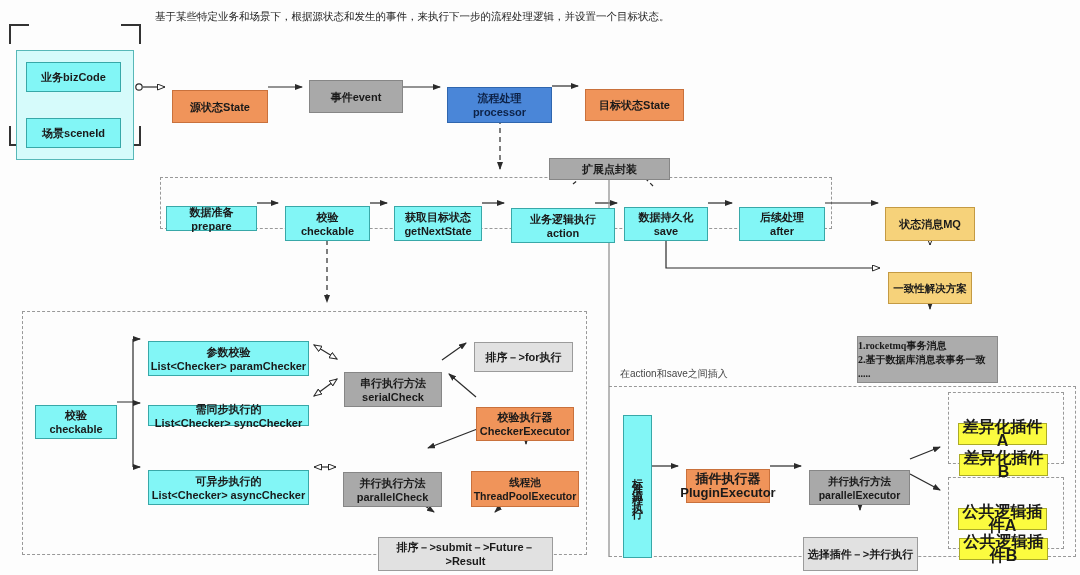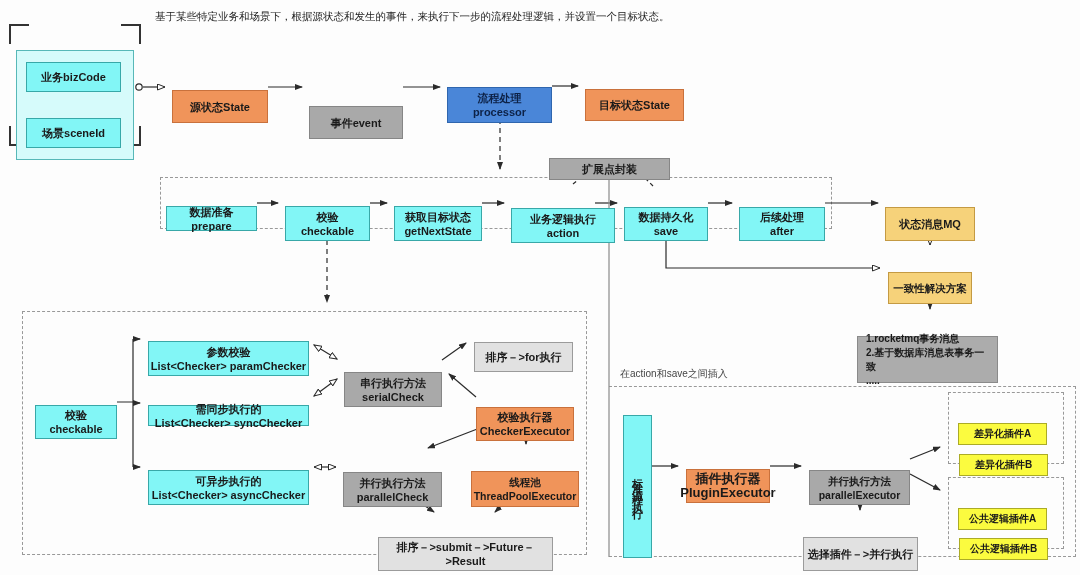--- a/index.html
+++ b/index.html
@@ -8,24 +8,24 @@
   .title{position:absolute;left:155px;top:10px;font-size:10.5px;color:#222;white-space:nowrap;font-family:Liberation Serif, serif;}
   .node{position:absolute;box-sizing:border-box;border:1px solid #888;display:flex;
         flex-direction:column;align-items:center;justify-content:center;text-align:center;
         font-size:11px;font-weight:600;line-height:14px;z-index:3;margin-top:20px;}
   .cyan{background:#82F6F6;border-color:#38a8a8;}
   .cyan-light{background:#d6fbfb;border-color:#57b8b8;}
   .orange{background:#F0945A;border-color:#c9713c;}
   .blue{background:#4A86D8;border-color:#2f66ae;color:#0d2247;}
   .gray{background:#A9A9A9;border-color:#868686;}
   .graybig{background:#ACACAC;border-color:#8a8a8a;align-items:flex-start;text-align:left;
-           padding:4px 8px;font-size:10px;font-weight:600;line-height:14px;}
+           padding:4px 0;font-size:10px;font-weight:600;line-height:14px;font-family:Liberation Serif, serif;}
   .note{background:#E1E1E1;border-color:#9b9b9b;}
   .tan{background:#F6D27A;border-color:#c49a43;}
-  .yellow{background:#FBFB3F;border-color:#abab26;font-size:10px;}
+  .yellow{background:#FBFB3F;border-color:#abab26;font-size:16px;}
   .dashbox{position:absolute;box-sizing:border-box;border:1px dashed #999;z-index:1;}
   .dashbox.noleft{border-left:none;}
   .vtext{writing-mode:vertical-lr;text-orientation:upright;letter-spacing:6px;}
   .freetext{position:absolute;font-size:10px;color:#444;z-index:3;white-space:nowrap;}
   svg.layer{position:absolute;left:0;top:0;z-index:2;}
 </style>
 </head>
 <body>
 
 <div class="stage">
@@ -106,21 +106,21 @@
   <div class="node cyan-light" style="left:16px;top:30px;width:118px;height:110px"></div>
   <div class="node cyan" style="left:26px;top:42px;width:95px;height:30px">
     <span>业务bizCode</span>
   </div>
   <div class="node cyan" style="left:26px;top:98px;width:95px;height:30px">
     <span>场景sceneId</span>
   </div>
   <div class="node orange" style="left:172px;top:70px;width:96px;height:33px">
     <span>源状态State</span>
   </div>
-  <div class="node gray" style="left:309px;top:86px;width:94px;height:33px">
+  <div class="node gray" style="left:309px;top:60px;width:94px;height:33px">
     <span>事件event</span>
   </div>
   <div class="node blue" style="left:447px;top:67px;width:105px;height:36px">
     <span>流程处理</span>
     <span>processor</span>
   </div>
   <div class="node orange" style="left:585px;top:69px;width:99px;height:32px">
     <span>目标状态State</span>
   </div>
   <div class="node gray" style="left:549px;top:138px;width:121px;height:22px">

